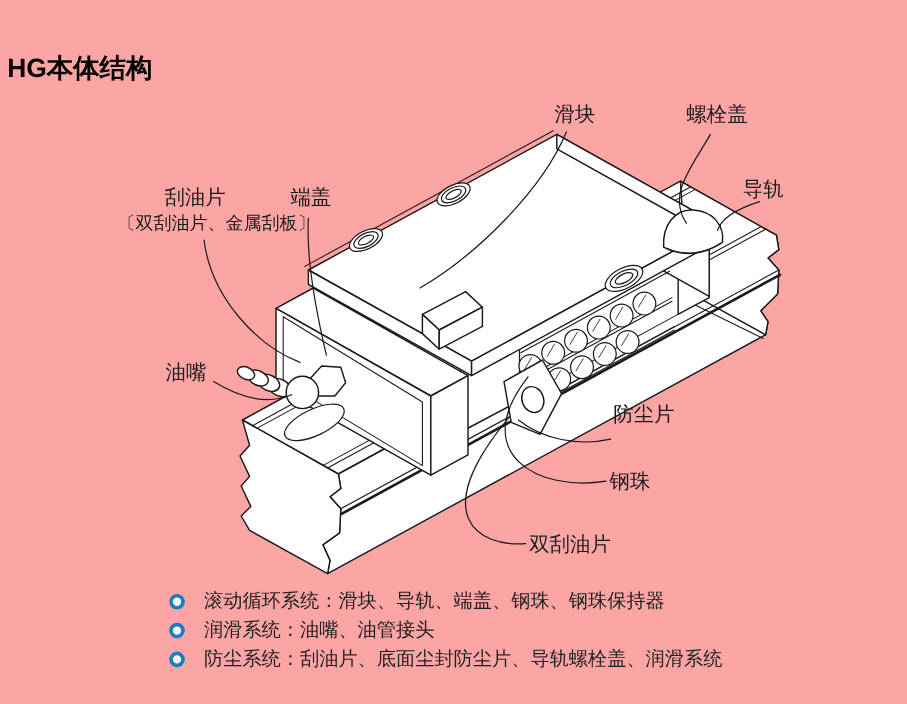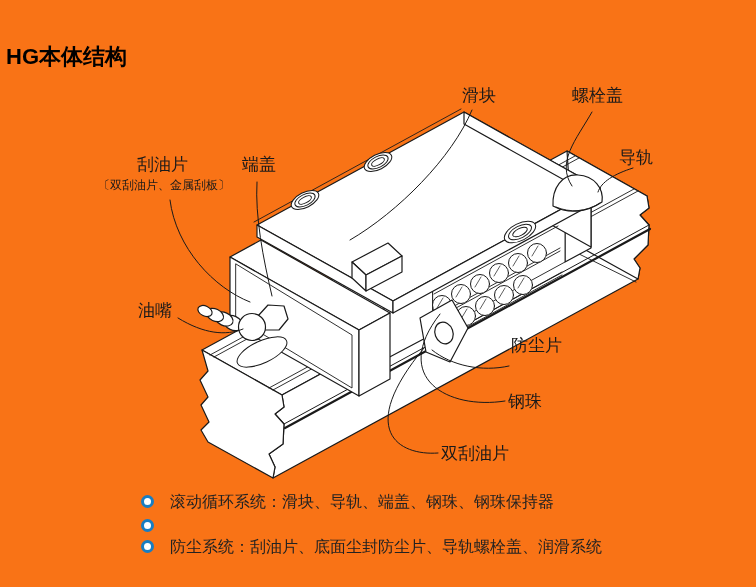--- a/index.html
+++ b/index.html
@@ -1,21 +1,21 @@
 <!DOCTYPE html>
 <html><head>
 <meta charset="utf-8">
 <style>
   html,body{margin:0;padding:0;background:#ffffff;}
-  .page{position:relative;width:756px;height:587px;background:#f97316;overflow:hidden;
+  .page{position:relative;width:756px;height:587px;background:#fca5a5;overflow:hidden;
         font-family:"Liberation Sans","DejaVu Sans",sans-serif;color:#1a1a1a;}
   .page-title{position:absolute;left:6px;top:42px;font-size:22px;font-weight:bold;color:#000;}
   .diagram-svg{position:absolute;left:0;top:0;width:756px;height:587px;}
   .part-label{position:absolute;font-size:17px;color:#1a1a1a;white-space:nowrap;line-height:1.1;text-align:center;}
-  .part-sublabel{position:absolute;font-size:12px;color:#1a1a1a;white-space:nowrap;line-height:1.1;}
+  .part-sublabel{position:absolute;font-size:15px;color:#1a1a1a;white-space:nowrap;line-height:1.1;}
   .legend{position:absolute;left:141px;top:492px;}
   .legend-row{display:flex;align-items:flex-start;margin-bottom:5px;}
   .bullet-ring{flex:0 0 auto;width:7px;height:7px;border:3px solid #187dc2;border-radius:50%;
                margin-top:3px;margin-right:16px;background:#fff;}
   .legend-text{font-size:16px;color:#222;line-height:1.2;}
 </style>
 </head>
 <body>
 
 <div class="page">
@@ -182,20 +182,21 @@
   <div class="part-label" style="left:508px;top:393px">钢珠</div>
   <div class="part-label" style="left:441px;top:445px">双刮油片</div>
 
   <div class="legend">
     <div class="legend-row">
       <span class="bullet-ring"></span>
       <span class="legend-text">滚动循环系统：滑块、导轨、端盖、钢珠、钢珠保持器</span>
     </div>
     <div class="legend-row">
       <span class="bullet-ring"></span>
+      <span class="legend-text">润滑系统：油嘴、油管接头</span>
     </div>
     <div class="legend-row">
       <span class="bullet-ring"></span>
       <span class="legend-text">防尘系统：刮油片、底面尘封防尘片、导轨螺栓盖、润滑系统</span>
     </div>
   </div>
 
 </div>
 
 </body></html>

